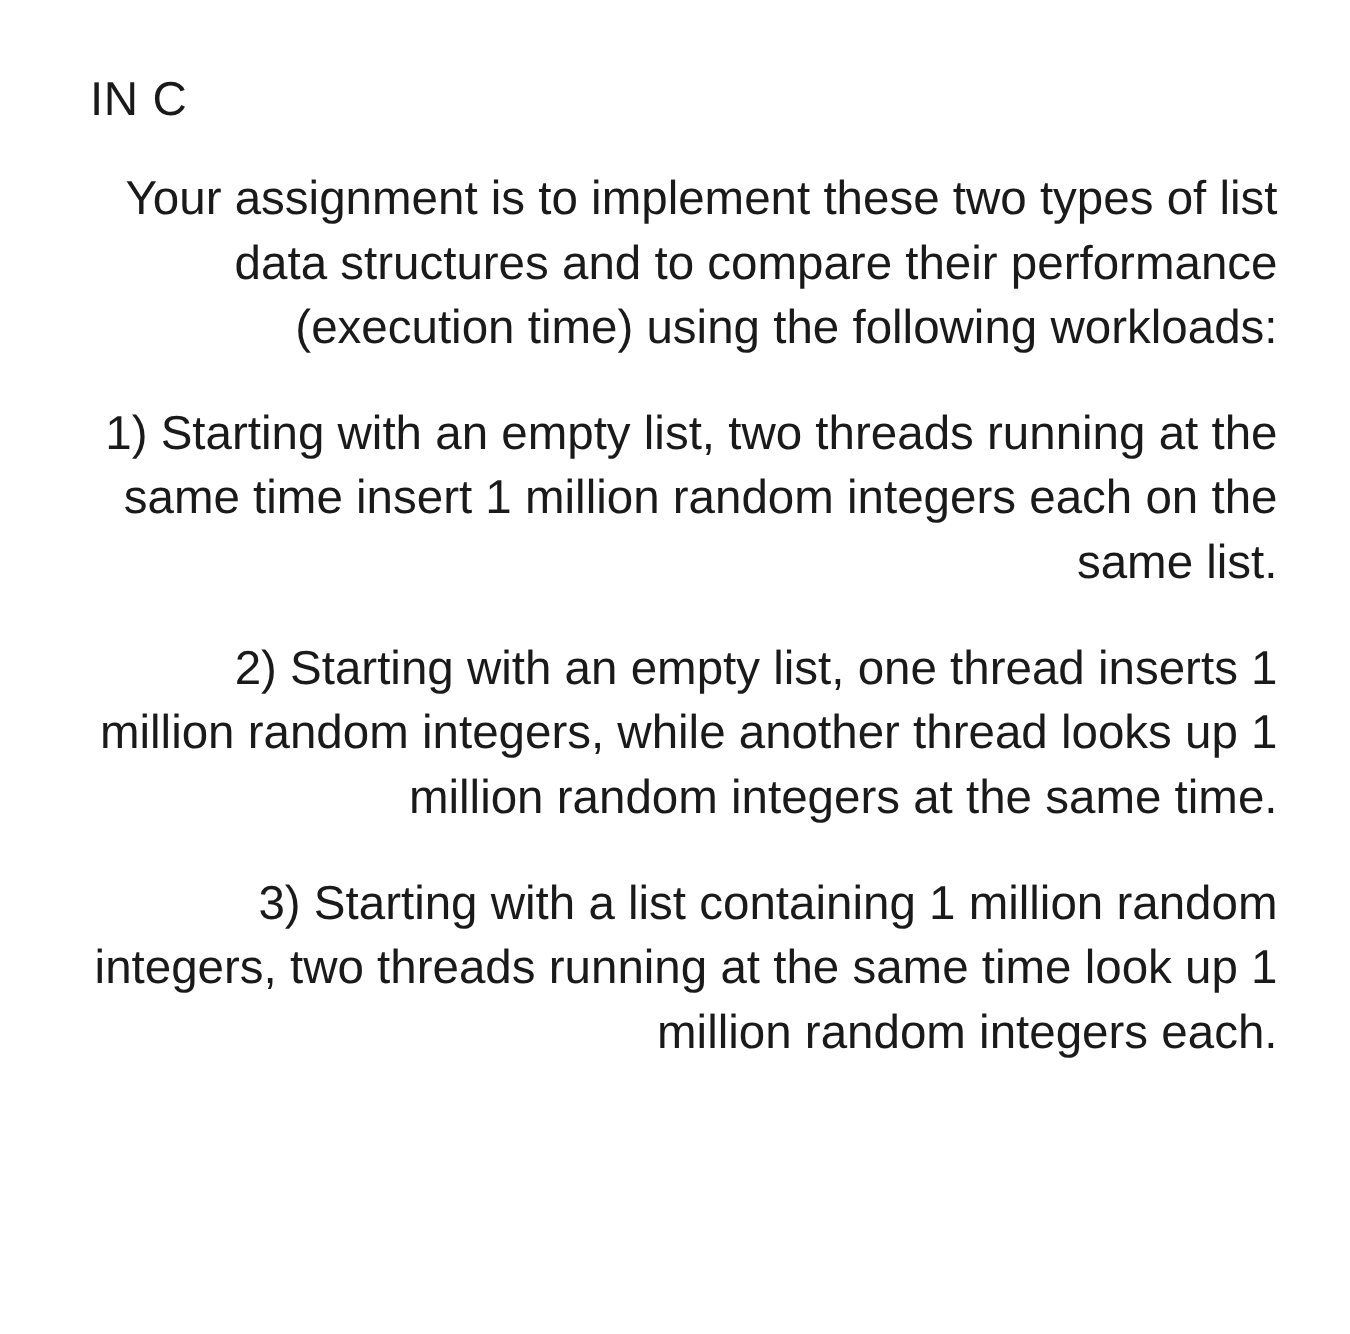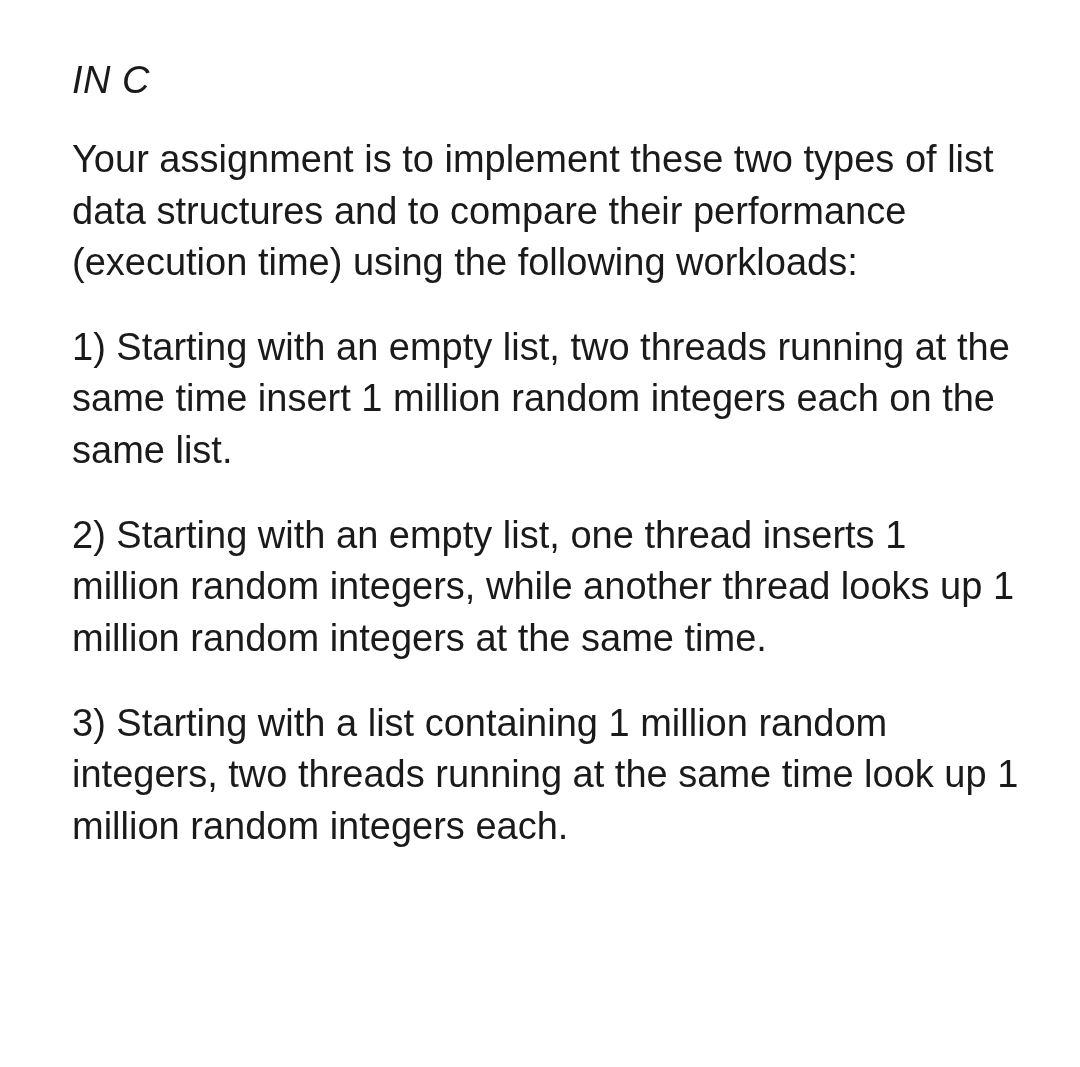--- a/index.html
+++ b/index.html
@@ -14,27 +14,27 @@
       font-family: -apple-system, BlinkMacSystemFont, "Segoe UI", Helvetica, Arial, sans-serif;
       color: #1a1a1a;
       padding: 55px 58px 60px 72px;
     }
     .heading {
       font-size: 38px;
       line-height: 1.35;
       margin-bottom: 28px;
       font-weight: 400;
       letter-spacing: 0.5px;
-      font-style: italic;
     }
     .paragraph {
       font-size: 38px;
       line-height: 1.35;
       margin-bottom: 34px;
       font-weight: 400;
+      text-align: right;
     }
     .paragraph:last-child {
       margin-bottom: 0;
     }
   </style>
 </head>
 <body>
 
 <p class="heading">IN C</p>
 <p class="paragraph">Your assignment is to implement these two types of list data structures and to compare their performance (execution time) using the following workloads:</p>

